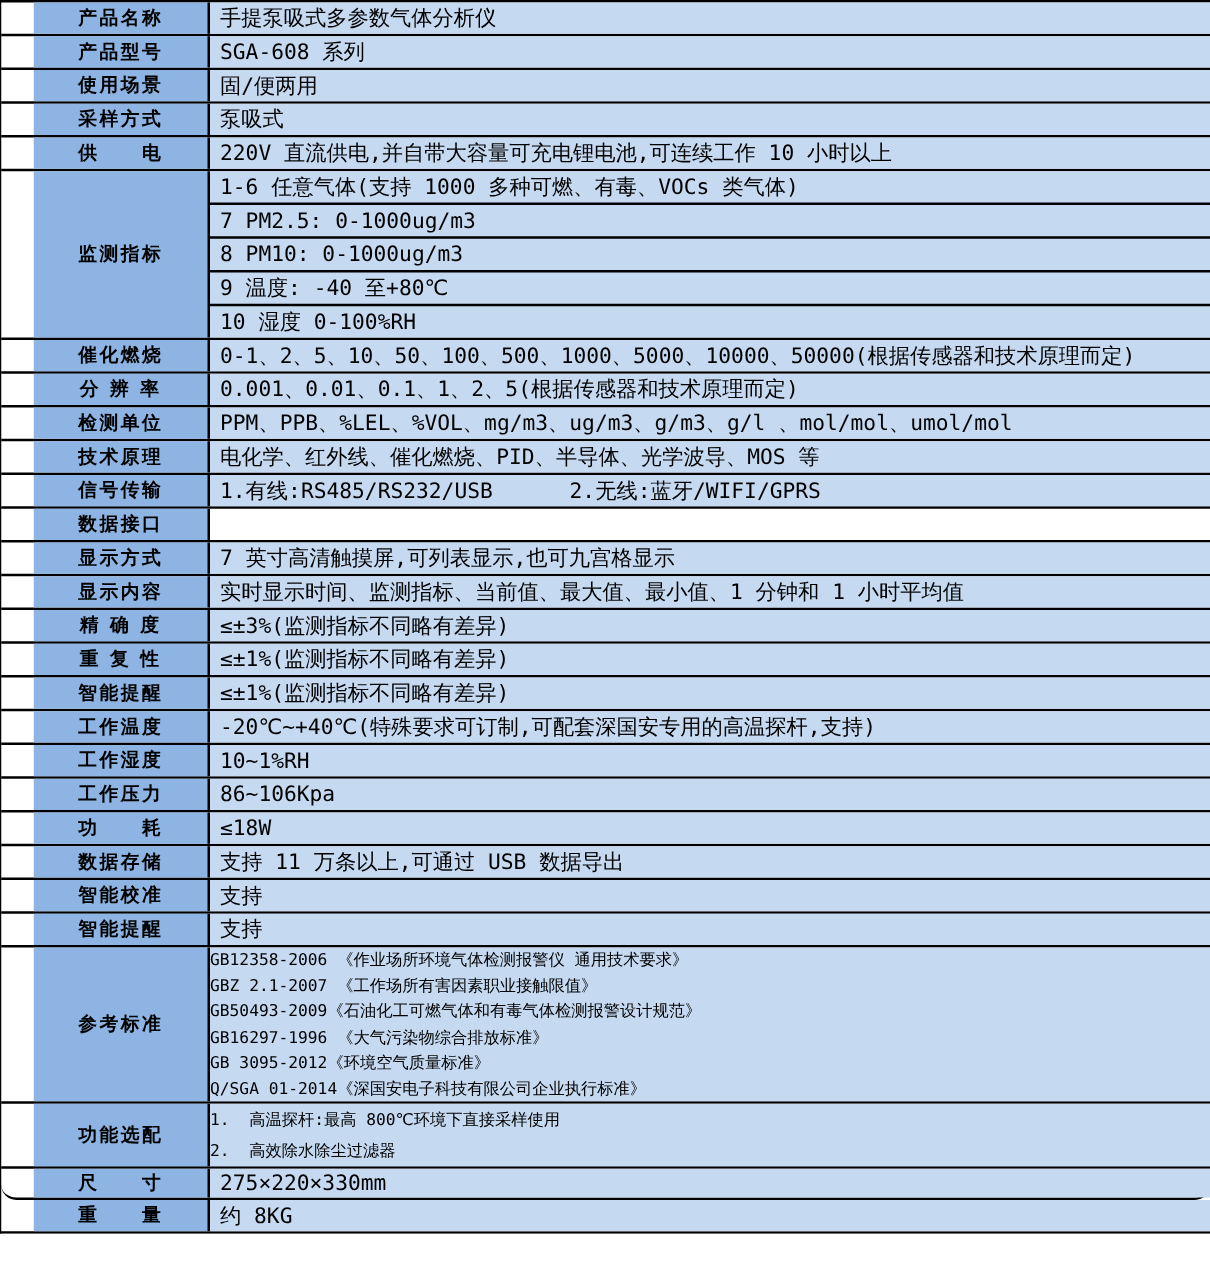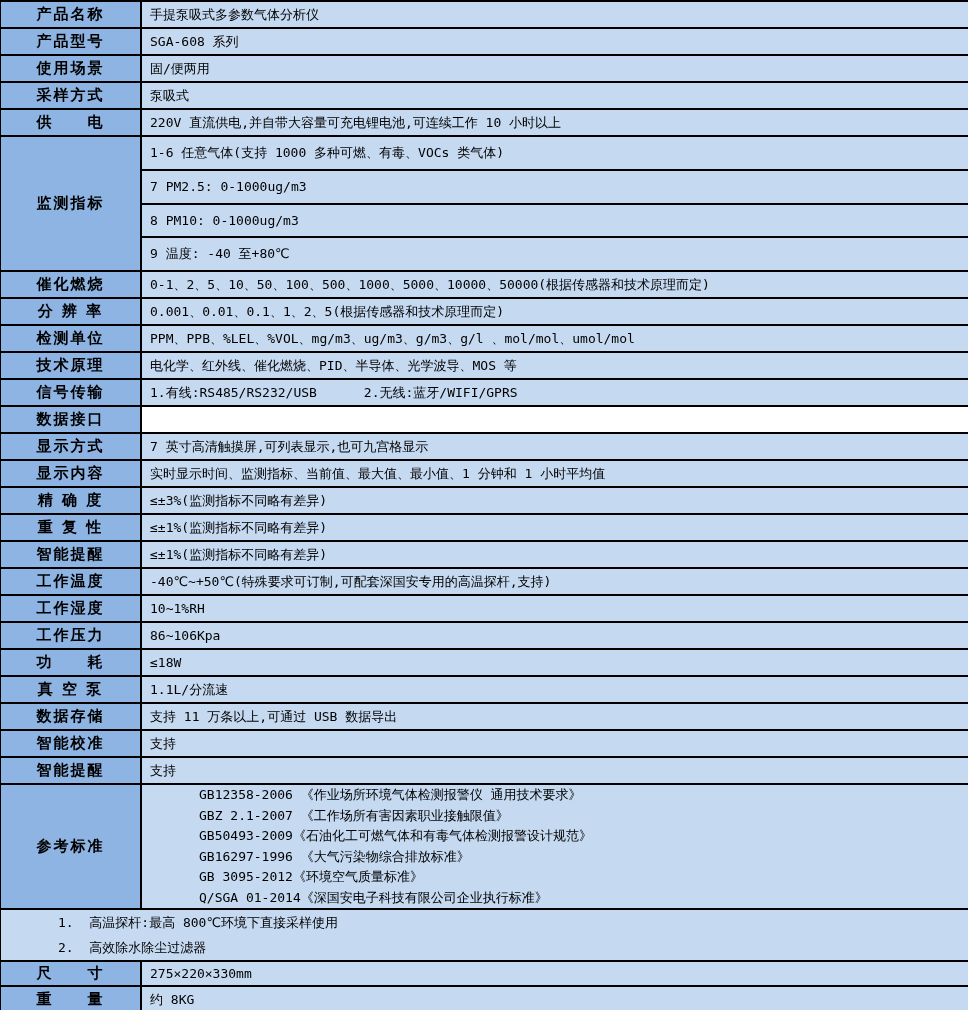--- a/index.html
+++ b/index.html
@@ -16,55 +16,55 @@
     border-top:2px solid var(--border);
     border-bottom:2px solid var(--border);
     border-left:1px solid var(--border);
   }
   .row{
     display:flex;
     border-bottom:2px solid var(--border);
   }
   .row:last-child{border-bottom:none;}
   .row-single{height:27px;}
-  .row-single:nth-last-child(-n+2){height:25px;}
+  .row-single:nth-last-child(-n+2){height:25px;border-radius:12px;}
   .label{
     width:141px;min-width:141px;
     background:var(--label-bg);
     border-right:2px solid var(--border);
     display:flex;align-items:center;justify-content:center;
     font-weight:bold;font-size:15px;letter-spacing:2px;
     white-space:pre;text-align:center;
     font-family:"DejaVu Sans",sans-serif;
+    margin-left:26px;
   }
   .values{
     flex:1;
     background:var(--value-bg);
     display:flex;flex-direction:column;
   }
   .value-cell{
     flex:1;
     display:flex;align-items:center;
     padding:0 8px;
     border-bottom:2px solid var(--border);
+    font-size:17px;
+    white-space:pre;
+    overflow:hidden;
+    font-family:"DejaVu Sans Mono","DejaVu Sans",sans-serif;
+  }
+  .value-cell:last-child{border-bottom:none;}
+  .value-line{
+    flex:1;
+    display:flex;align-items:center;
+    padding:0 0;
     font-size:13px;
     white-space:pre;
     overflow:hidden;
     font-family:"DejaVu Sans Mono","DejaVu Sans",sans-serif;
-  }
-  .value-cell:last-child{border-bottom:none;}
-  .value-line{
-    flex:1;
-    display:flex;align-items:center;
-    padding:0 16px;
-    font-size:13px;
-    white-space:pre;
-    overflow:hidden;
-    font-family:"DejaVu Sans Mono","DejaVu Sans",sans-serif;
-    margin-left:41px;
   }
 </style>
 </head>
 <body>
 
 <div id="spec-table">
     <div class="row row-single">
       <div class="label">产品名称</div>
       <div class="values">
         <div class="value-cell">手提泵吸式多参数气体分析仪</div>
@@ -94,20 +94,21 @@
         <div class="value-cell">220V 直流供电,并自带大容量可充电锂电池,可连续工作 10 小时以上</div>
       </div>
     </div>
     <div class="row row-group" style="height: 135px;">
       <div class="label">监测指标</div>
       <div class="values">
         <div class="value-cell">1-6 任意气体(支持 1000 多种可燃、有毒、VOCs 类气体)</div>
         <div class="value-cell">7 PM2.5: 0-1000ug/m3</div>
         <div class="value-cell">8 PM10: 0-1000ug/m3</div>
         <div class="value-cell">9 温度: -40 至+80℃</div>
+        <div class="value-cell">10 湿度 0-100%RH</div>
       </div>
     </div>
     <div class="row row-single">
       <div class="label">催化燃烧</div>
       <div class="values">
         <div class="value-cell">0-1、2、5、10、50、100、500、1000、5000、10000、50000(根据传感器和技术原理而定)</div>
       </div>
     </div>
     <div class="row row-single">
       <div class="label">分 辨 率</div>
@@ -162,45 +163,39 @@
     </div>
     <div class="row row-single">
       <div class="label">智能提醒</div>
       <div class="values">
         <div class="value-cell">≤±1%(监测指标不同略有差异)</div>
       </div>
     </div>
     <div class="row row-single">
       <div class="label">工作温度</div>
       <div class="values">
-        <div class="value-cell">-40℃~+50℃(特殊要求可订制,可配套深国安专用的高温探杆,支持)</div>
+        <div class="value-cell">-20℃~+40℃(特殊要求可订制,可配套深国安专用的高温探杆,支持)</div>
       </div>
     </div>
     <div class="row row-single">
       <div class="label">工作湿度</div>
       <div class="values">
         <div class="value-cell">10~1%RH</div>
       </div>
     </div>
     <div class="row row-single">
       <div class="label">工作压力</div>
       <div class="values">
         <div class="value-cell">86~106Kpa</div>
       </div>
     </div>
     <div class="row row-single">
       <div class="label">功　　耗</div>
       <div class="values">
         <div class="value-cell">≤18W</div>
-      </div>
-    </div>
-    <div class="row row-single">
-      <div class="label">真 空 泵</div>
-      <div class="values">
-        <div class="value-cell">1.1L/分流速</div>
       </div>
     </div>
     <div class="row row-single">
       <div class="label">数据存储</div>
       <div class="values">
         <div class="value-cell">支持 11 万条以上,可通过 USB 数据导出</div>
       </div>
     </div>
     <div class="row row-single">
       <div class="label">智能校准</div>
@@ -219,20 +214,21 @@
       <div class="values">
         <div class="value-line">GB12358-2006 《作业场所环境气体检测报警仪 通用技术要求》</div>
         <div class="value-line">GBZ 2.1-2007 《工作场所有害因素职业接触限值》</div>
         <div class="value-line">GB50493-2009《石油化工可燃气体和有毒气体检测报警设计规范》</div>
         <div class="value-line">GB16297-1996 《大气污染物综合排放标准》</div>
         <div class="value-line">GB 3095-2012《环境空气质量标准》</div>
         <div class="value-line">Q/SGA 01-2014《深国安电子科技有限公司企业执行标准》</div>
       </div>
     </div>
     <div class="row row-lines" style="height: 52px;">
+      <div class="label">功能选配</div>
       <div class="values">
         <div class="value-line">1.  高温探杆:最高 800℃环境下直接采样使用</div>
         <div class="value-line">2.  高效除水除尘过滤器</div>
       </div>
     </div>
     <div class="row row-single">
       <div class="label">尺　　寸</div>
       <div class="values">
         <div class="value-cell">275×220×330mm</div>
       </div>

